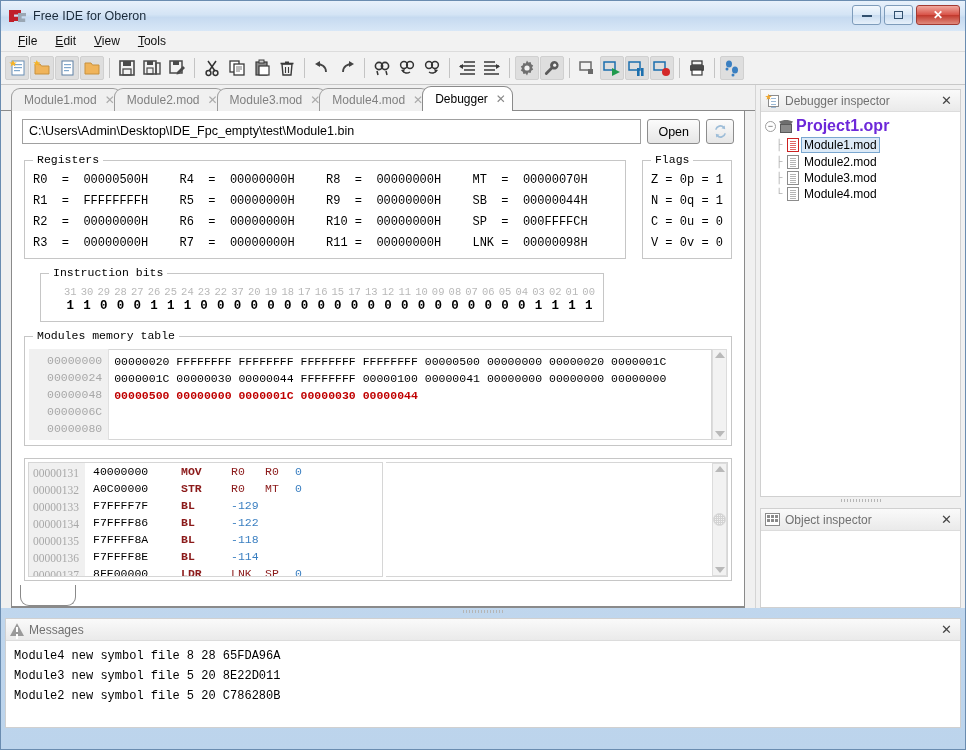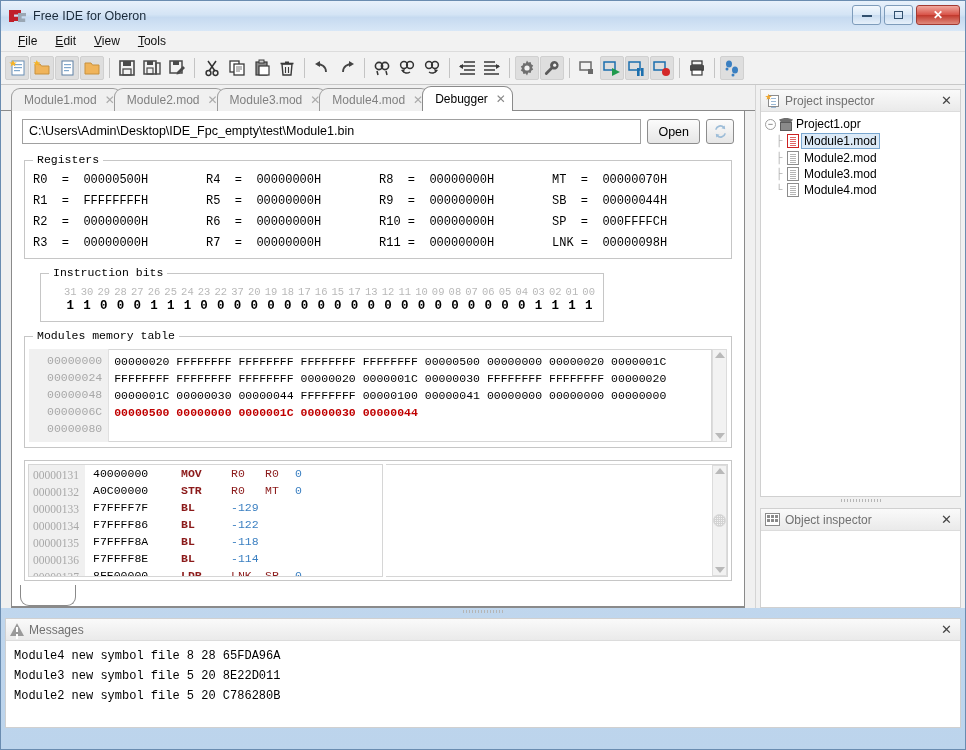--- a/index.html
+++ b/index.html
@@ -315,21 +315,21 @@
     width: 11px; height: 11px; border: 1px solid #9e9e9e; border-radius: 50%;
     display: flex; align-items: center; justify-content: center;
     font-size: 9px; line-height: 1; color: #555; background: #fff; cursor: pointer;
     flex: 0 0 11px;
   }
   .pkg-icon { width: 14px; height: 13px; position: relative; flex: 0 0 14px; }
   .pkg-icon .top { position: absolute; left: 0; top: 0; width: 14px; height: 5px;
                    background: #6e6e6e; clip-path: polygon(15% 100%,0 40%,50% 0,100% 40%,85% 100%); }
   .pkg-icon .bot { position: absolute; left: 1px; top: 4px; width: 12px; height: 9px;
                    background: #8a8a8a; border: 1px solid #5a5a5a; }
-  .root-label { font-size: 12px; font-weight: normal; color: #000000; }
+  .root-label { font-size: 16px; font-weight: bold; color: #6d28d9; }
   .tree-item { display: flex; align-items: center; padding: 1px 2px 1px 10px; gap: 2px; cursor: pointer; }
   .tree-dash { width: 12px; font-size: 11px; color: #b0b0b0; font-family: "Liberation Mono", monospace;
                text-align: center; }
   .doc-icon { width: 12px; height: 14px; flex: 0 0 12px; position: relative;
               background: #fff; border: 1px solid #8c8c8c; }
   .doc-icon::before {
     content: ""; position: absolute; left: 2px; top: 2px; right: 2px; height: 1px;
     box-shadow: 0 0 0 0 #aaa, 0 2px 0 0 #b4b4b4, 0 4px 0 0 #b4b4b4, 0 6px 0 0 #b4b4b4, 0 8px 0 0 #b4b4b4;
     background: #b4b4b4;
   }
@@ -659,20 +659,33 @@
               <div class="reg-cell">R2  =  00000000H</div>
               <div class="reg-cell">R6  =  00000000H</div>
               <div class="reg-cell">R10 =  00000000H</div>
               <div class="reg-cell">SP  =  000FFFFCH</div>
               <div class="reg-cell">R3  =  00000000H</div>
               <div class="reg-cell">R7  =  00000000H</div>
               <div class="reg-cell">R11 =  00000000H</div>
               <div class="reg-cell">LNK =  00000098H</div>
             </div>
           </div>
+          <div class="gbox flags">
+            <div class="legend">Flags</div>
+            <div class="flag-grid">
+              <div class="flag-cell">Z = 0</div>
+              <div class="flag-cell">p = 1</div>
+              <div class="flag-cell">N = 0</div>
+              <div class="flag-cell">q = 1</div>
+              <div class="flag-cell">C = 0</div>
+              <div class="flag-cell">u = 0</div>
+              <div class="flag-cell">V = 0</div>
+              <div class="flag-cell">v = 0</div>
+            </div>
+          </div>
         </div>
 
         <div class="gbox instr-box" style="width:564px;">
           <div class="legend">Instruction bits</div>
           <div class="bits-row" id="bits-row">
               <div class="bit-col">
                 <div class="bit-idx">31</div>
                 <div class="bit-val">1</div>
               </div>
               <div class="bit-col">
@@ -807,21 +820,20 @@
           <div class="mem-inner">
             <div class="mem-gutter" id="mem-gutter">
                 <div class="mem-addr">00000000</div>
                 <div class="mem-addr">00000024</div>
                 <div class="mem-addr">00000048</div>
                 <div class="mem-addr">0000006C</div>
                 <div class="mem-addr">00000080</div>
               </div>
             <div class="mem-data-wrap" id="mem-data">
                 <div class="mem-line">00000020 FFFFFFFF FFFFFFFF FFFFFFFF FFFFFFFF 00000500 00000000 00000020 0000001C</div>
-                <div class="mem-line">FFFFFFFF FFFFFFFF FFFFFFFF 00000020 0000001C 00000030 FFFFFFFF FFFFFFFF 00000020</div>
                 <div class="mem-line">0000001C 00000030 00000044 FFFFFFFF 00000100 00000041 00000000 00000000 00000000</div>
                 <div class="mem-line red">00000500 00000000 0000001C 00000030 00000044</div>
                 <div class="mem-line">&nbsp;</div>
               </div>
             <div class="scrollbar">
               <div class="sb-arrow sb-up"></div>
               <div class="sb-arrow sb-down"></div>
             </div>
           </div>
         </div>
@@ -872,21 +884,21 @@
         <div class="dock-header">
           <div class="proj-icon">
             <div class="sheet">
                 <i></i>
                 <i></i>
                 <i></i>
                 <i></i>
               </div>
               <div class="star"></div>
           </div>
-          <div class="dock-title">Project inspector</div>
+          <div class="dock-title">Debugger inspector</div>
           <div class="dock-close">✕</div>
         </div>
         <div class="dock-body">
           <div class="tree-root">
             <div class="expander">−</div>
             <div class="pkg-icon">
                 <div class="top"></div>
                 <div class="bot"></div>
               </div>
             <div class="root-label">Project1.opr</div>

